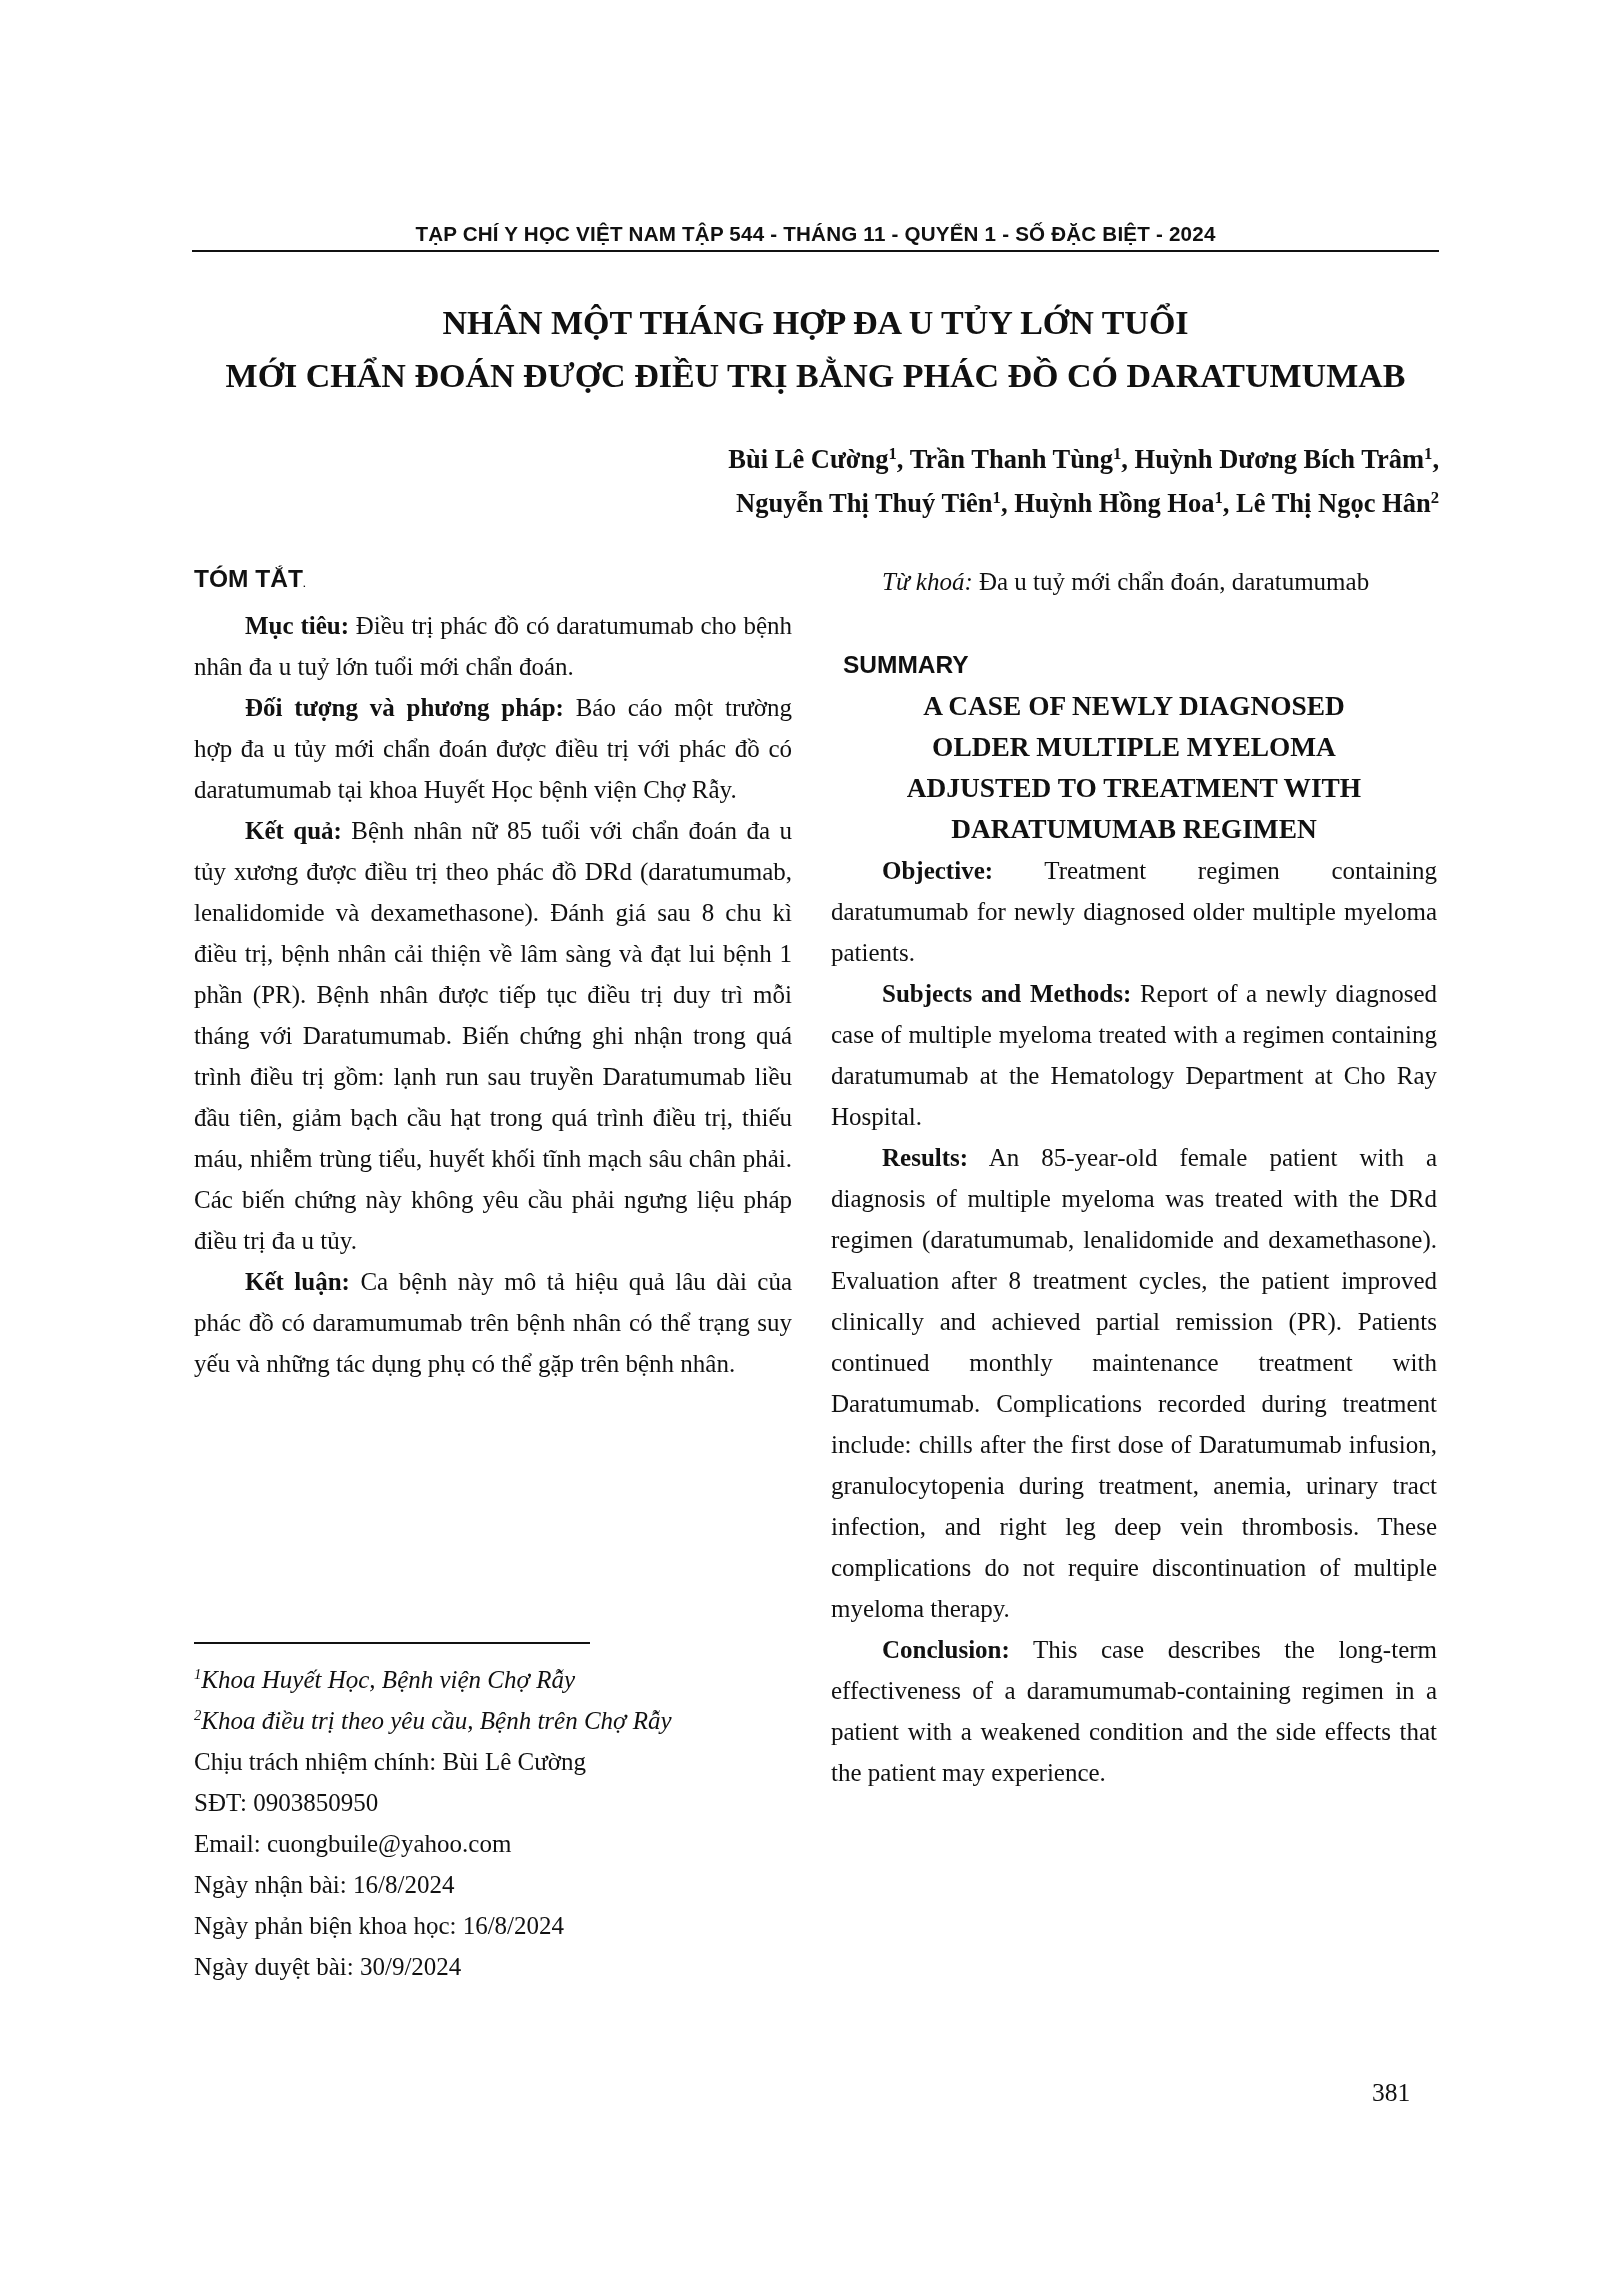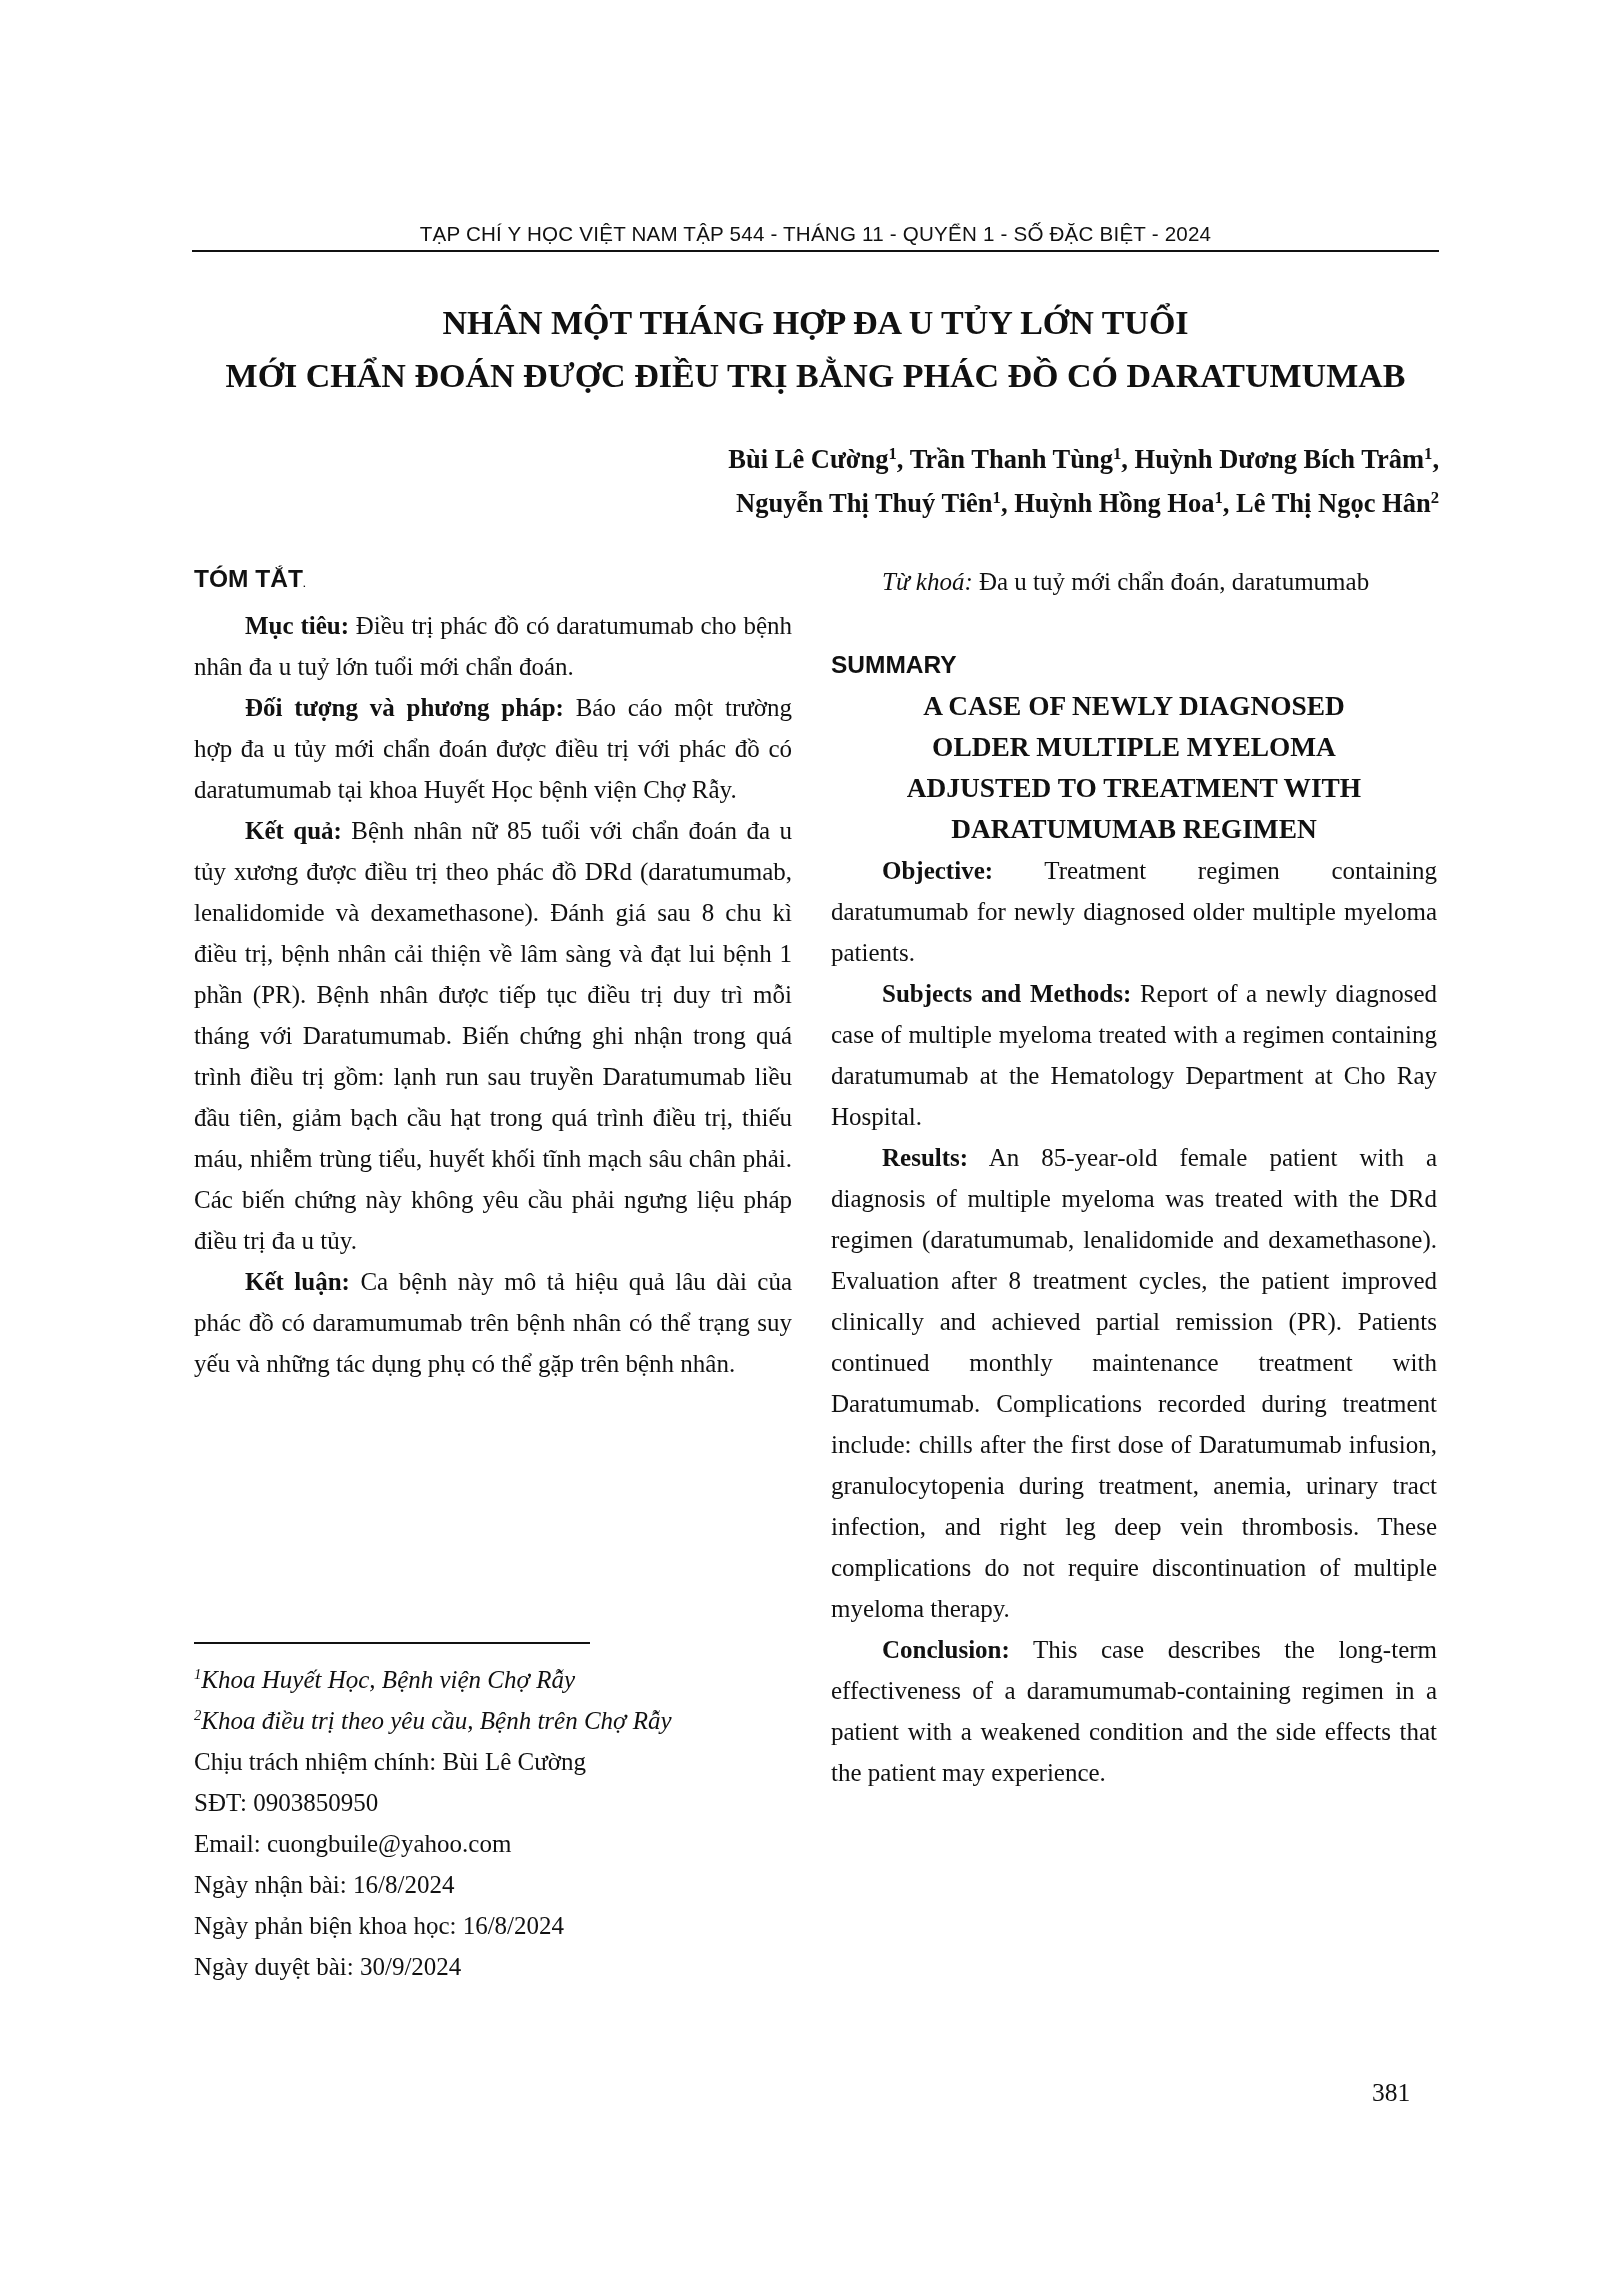--- a/index.html
+++ b/index.html
@@ -2,21 +2,21 @@
 <html><head>
 <meta charset="utf-8">
 <style>
   html, body { margin: 0; padding: 0; background: #ffffff; }
   body { width: 1622px; height: 2294px; position: relative; color: #111; overflow: hidden; }
   .page { position: absolute; left: 0; top: 0; width: 1622px; height: 2294px; }
 
   .running-header {
     position: absolute; left: 192px; top: 222px; width: 1247px;
     text-align: center; font-family: "Liberation Sans", sans-serif;
-    font-weight: normal; font-size: 20.6px; letter-spacing: 0.2px; color: #111;
+    font-weight: bold; font-size: 20.6px; letter-spacing: 0.2px; color: #111;
   }
   .header-rule {
     position: absolute; left: 192px; top: 250px; width: 1247px; height: 2px; background: #111;
   }
 
   .title {
     position: absolute; left: 192px; top: 296px; width: 1247px; text-align: center;
     font-family: "Liberation Serif", serif; font-weight: bold; font-size: 34px;
     line-height: 53px; color: #111;
   }
@@ -34,21 +34,21 @@
 
   .section-heading {
     font-family: "Liberation Sans", sans-serif; font-weight: bold; font-size: 24.5px;
     line-height: 35px; margin: 0 0 3.9px 0;
   }
   .section-heading .dot { font-size: 9.8px; }
   p.para { margin: 0; text-align: justify; text-indent: 51px; }
   p.para b { font-weight: bold; }
   .kw-label { font-weight: normal; font-style: italic; }
 
-  .summary-heading { margin-top: 45px; }
+  .summary-heading { margin-top: 45px; margin-left: 12px; }
   .en-title {
     text-align: center; font-weight: bold; font-size: 27.4px; line-height: 41px; margin: 0 0 0 0;
   }
 
   .footnote-rule { position: absolute; left: 194px; top: 1642px; width: 396px; height: 2px; background: #111; }
   .footnotes {
     position: absolute; left: 194px; top: 1659px; width: 627px;
     font-family: "Liberation Serif", serif; font-size: 25px; line-height: 41px; color: #111;
   }
   .footnotes .aff { font-style: italic; }

